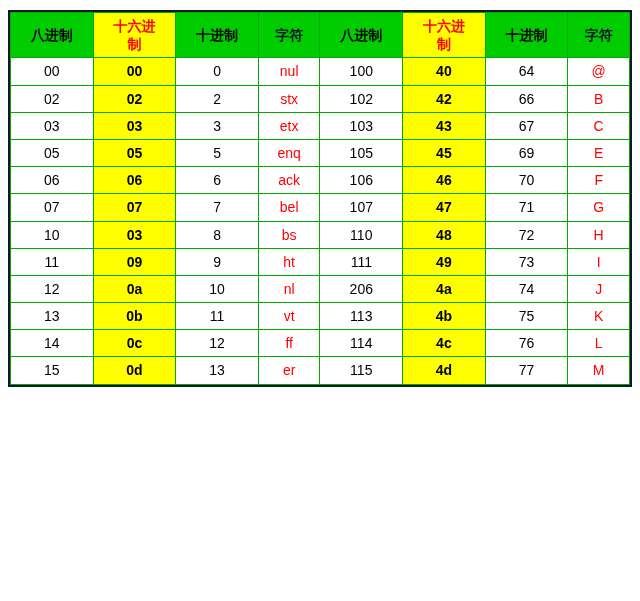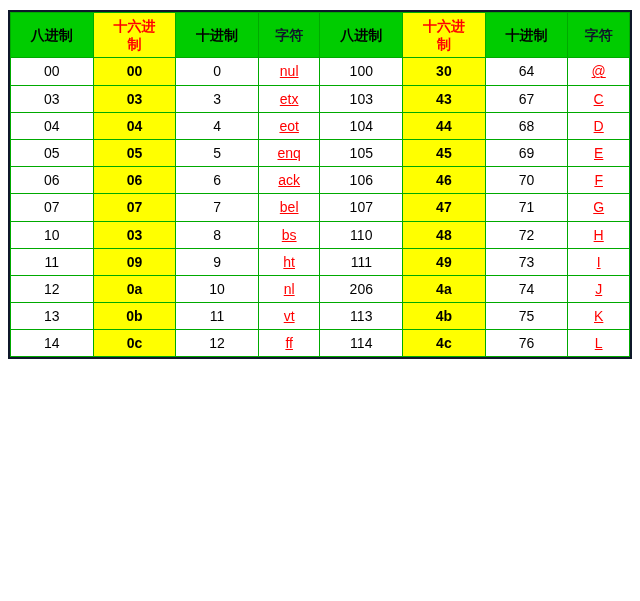--- a/index.html
+++ b/index.html
@@ -41,21 +41,20 @@
     th.char-col {
       color: #0f172a;
     }
     td.hex-val {
       background: #ffff00;
       color: #000;
       font-weight: bold;
     }
     td.char-val {
       color: red;
-      text-decoration: underline;
     }
     td.oct-val, td.dec-val {
       color: #000;
     }
     tr:nth-child(even) td {
       
     }
   </style>
 </head>
 <body>
@@ -74,45 +73,45 @@
         <th class="char-col">字符</th>
       </tr>
     </thead>
     <tbody id="table-body">
     <tr>
           <td class="oct-val">00</td>
           <td class="hex-val">00</td>
           <td class="dec-val">0</td>
           <td class="char-val">nul</td>
           <td class="oct-val">100</td>
-          <td class="hex-val">30</td>
+          <td class="hex-val">40</td>
           <td class="dec-val">64</td>
           <td class="char-val">@</td>
+        </tr>
+        <tr>
+          <td class="oct-val">02</td>
+          <td class="hex-val">02</td>
+          <td class="dec-val">2</td>
+          <td class="char-val">stx</td>
+          <td class="oct-val">102</td>
+          <td class="hex-val">42</td>
+          <td class="dec-val">66</td>
+          <td class="char-val">B</td>
         </tr>
         <tr>
           <td class="oct-val">03</td>
           <td class="hex-val">03</td>
           <td class="dec-val">3</td>
           <td class="char-val">etx</td>
           <td class="oct-val">103</td>
           <td class="hex-val">43</td>
           <td class="dec-val">67</td>
           <td class="char-val">C</td>
         </tr>
         <tr>
-          <td class="oct-val">04</td>
-          <td class="hex-val">04</td>
-          <td class="dec-val">4</td>
-          <td class="char-val">eot</td>
-          <td class="oct-val">104</td>
-          <td class="hex-val">44</td>
-          <td class="dec-val">68</td>
-          <td class="char-val">D</td>
-        </tr>
-        <tr>
           <td class="oct-val">05</td>
           <td class="hex-val">05</td>
           <td class="dec-val">5</td>
           <td class="char-val">enq</td>
           <td class="oct-val">105</td>
           <td class="hex-val">45</td>
           <td class="dec-val">69</td>
           <td class="char-val">E</td>
         </tr>
         <tr>
@@ -178,15 +177,25 @@
         <tr>
           <td class="oct-val">14</td>
           <td class="hex-val">0c</td>
           <td class="dec-val">12</td>
           <td class="char-val">ff</td>
           <td class="oct-val">114</td>
           <td class="hex-val">4c</td>
           <td class="dec-val">76</td>
           <td class="char-val">L</td>
         </tr>
+        <tr>
+          <td class="oct-val">15</td>
+          <td class="hex-val">0d</td>
+          <td class="dec-val">13</td>
+          <td class="char-val">er</td>
+          <td class="oct-val">115</td>
+          <td class="hex-val">4d</td>
+          <td class="dec-val">77</td>
+          <td class="char-val">M</td>
+        </tr>
       </tbody>
   </table>
 </div>
 
 </body></html>

